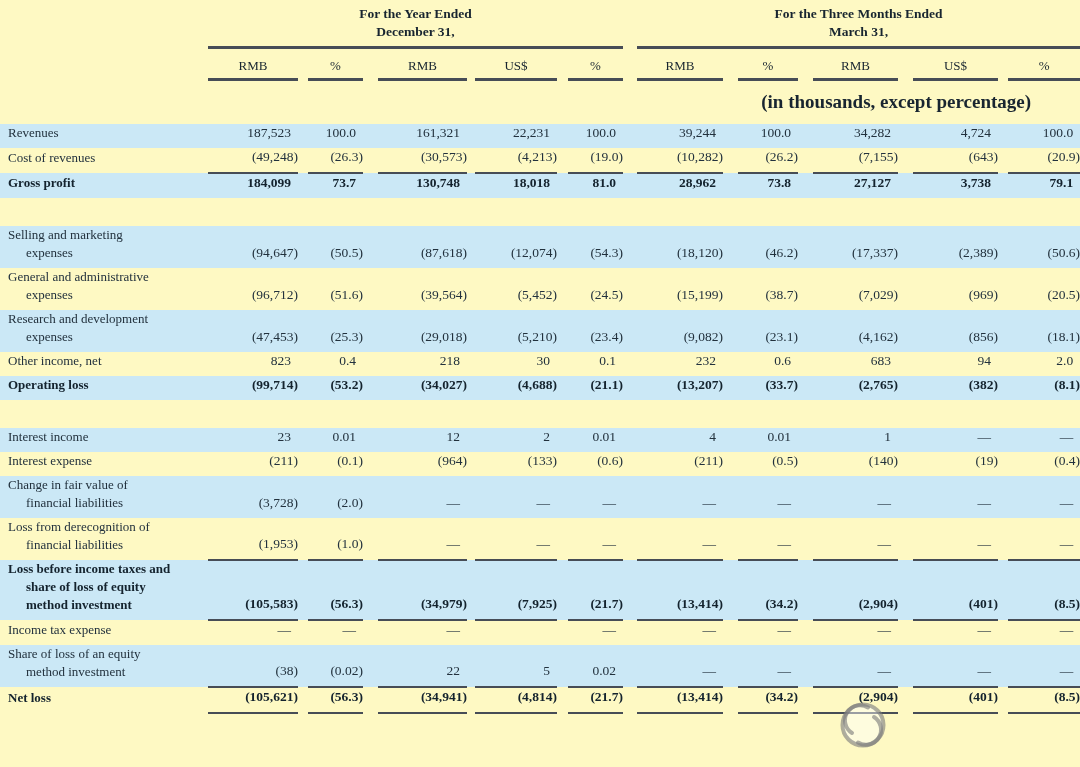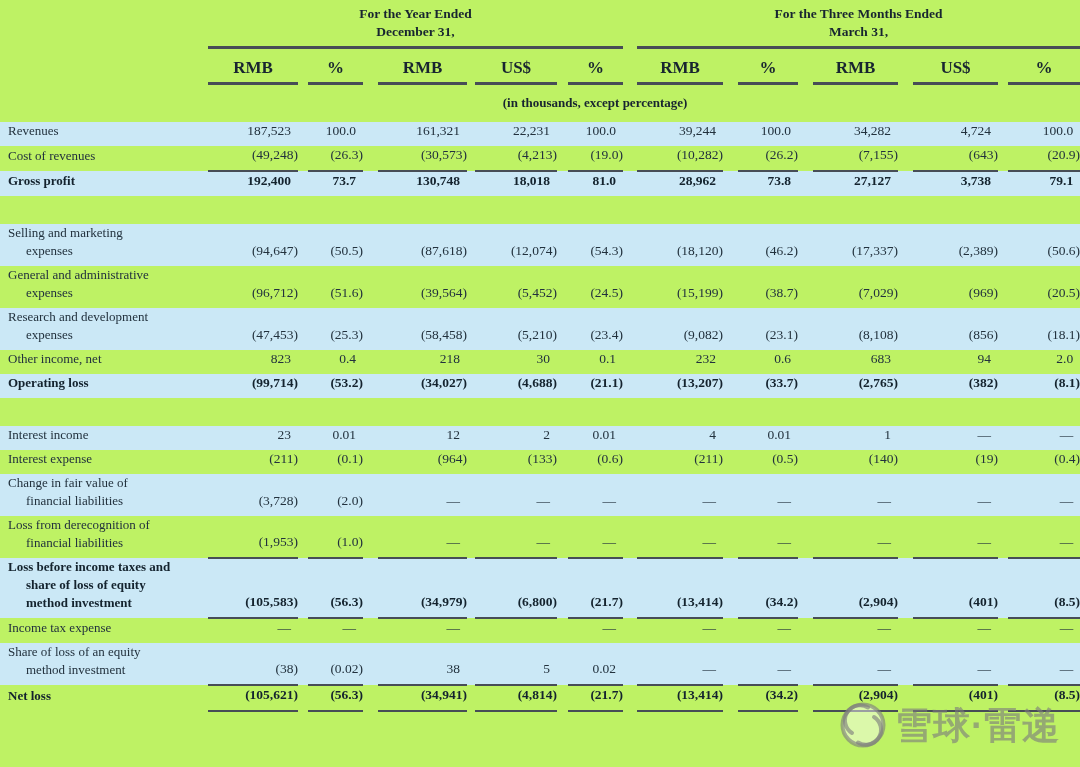--- a/index.html
+++ b/index.html
@@ -5,21 +5,21 @@
   :root{
     --blue:#cbe8f6;
     --txt:#22313d;
     --rule:#474d56;
   }
   html,body{margin:0;padding:0;background:#ffffff;}
   #screen{
     position:relative;
     width:1080px;height:767px;
     overflow:hidden;
-    background:#bef264;
+    background:#fef9c3;
     font-family:"Liberation Serif","DejaVu Serif",serif;
     color:var(--txt);
   }
   table.fin{
     width:1080px;
     table-layout:fixed;
     border-collapse:collapse;
     font-size:13.5px;
   }
   td,th{padding:0;margin:0;font-weight:normal;vertical-align:bottom;}
@@ -35,30 +35,30 @@
   }
   tr.h2 th.yr{
     text-align:center;
     font-weight:bold;
     font-size:13.5px;
     padding:9px 0 4px;
     color:#182530;
   }
   tr.h3 th.unit{
     text-align:center;
-    font-weight:bold;
-    font-size:17px;
+    font-weight:normal;
+    font-size:13px;
     padding:9px 0 4px;
     color:#182530;
   }
   .rule{border-bottom:3px solid var(--rule);}
   tr.h4 th.note{
-    text-align:center;
+    text-align:right;
     font-weight:bold;
-    font-size:13px;
+    font-size:19px;
     padding:10px 0 11px;
     position:relative;
     left:-49px;
     color:#182530;
   }
   
   tbody tr.blue{background:var(--blue);}
   tbody tr.bold td{font-weight:bold;color:#14232e;}
   tbody td{line-height:18px;padding-bottom:6px;}
   tbody td.lbl{
@@ -196,21 +196,21 @@
           <td class="num"><span class="neg">(26.2)</span></td>
           <td></td>
           <td class="num"><span class="neg">(7,155)</span></td>
           <td></td>
           <td class="num"><span class="neg">(643)</span></td>
           <td></td>
           <td class="num"><span class="neg">(20.9)</span></td>
         </tr>
         <tr class="blue bold lines1">
           <td class="lbl">Gross profit</td>
-          <td class="num"><span class="pos">192,400</span></td>
+          <td class="num"><span class="pos">184,099</span></td>
           <td></td>
           <td class="num"><span class="pos">73.7</span></td>
           <td></td>
           <td class="num"><span class="pos">130,748</span></td>
           <td></td>
           <td class="num"><span class="pos">18,018</span></td>
           <td></td>
           <td class="num"><span class="pos">81.0</span></td>
           <td></td>
           <td class="num"><span class="pos">28,962</span></td>
@@ -269,31 +269,31 @@
           <td class="num"><span class="neg">(969)</span></td>
           <td></td>
           <td class="num"><span class="neg">(20.5)</span></td>
         </tr>
         <tr class="blue lines2">
           <td class="lbl">Research and development<br>expenses</td>
           <td class="num"><span class="neg">(47,453)</span></td>
           <td></td>
           <td class="num"><span class="neg">(25.3)</span></td>
           <td></td>
-          <td class="num"><span class="neg">(58,458)</span></td>
+          <td class="num"><span class="neg">(29,018)</span></td>
           <td></td>
           <td class="num"><span class="neg">(5,210)</span></td>
           <td></td>
           <td class="num"><span class="neg">(23.4)</span></td>
           <td></td>
           <td class="num"><span class="neg">(9,082)</span></td>
           <td></td>
           <td class="num"><span class="neg">(23.1)</span></td>
           <td></td>
-          <td class="num"><span class="neg">(8,108)</span></td>
+          <td class="num"><span class="neg">(4,162)</span></td>
           <td></td>
           <td class="num"><span class="neg">(856)</span></td>
           <td></td>
           <td class="num"><span class="neg">(18.1)</span></td>
         </tr>
         <tr class="lines1">
           <td class="lbl">Other income, net</td>
           <td class="num"><span class="pos">823</span></td>
           <td></td>
           <td class="num"><span class="pos">0.4</span></td>
@@ -428,21 +428,21 @@
           <td class="num"><span class="pos">—</span></td>
         </tr>
         <tr class="blue bold uline lines3">
           <td class="lbl">Loss before income taxes and<br>share of loss of equity<br>method investment</td>
           <td class="num"><span class="neg">(105,583)</span></td>
           <td></td>
           <td class="num"><span class="neg">(56.3)</span></td>
           <td></td>
           <td class="num"><span class="neg">(34,979)</span></td>
           <td></td>
-          <td class="num"><span class="neg">(6,800)</span></td>
+          <td class="num"><span class="neg">(7,925)</span></td>
           <td></td>
           <td class="num"><span class="neg">(21.7)</span></td>
           <td></td>
           <td class="num"><span class="neg">(13,414)</span></td>
           <td></td>
           <td class="num"><span class="neg">(34.2)</span></td>
           <td></td>
           <td class="num"><span class="neg">(2,904)</span></td>
           <td></td>
           <td class="num"><span class="neg">(401)</span></td>
@@ -470,21 +470,21 @@
           <td class="num"><span class="pos">—</span></td>
           <td></td>
           <td class="num"><span class="pos">—</span></td>
         </tr>
         <tr class="blue uline lines2">
           <td class="lbl">Share of loss of an equity<br>method investment</td>
           <td class="num"><span class="neg">(38)</span></td>
           <td></td>
           <td class="num"><span class="neg">(0.02)</span></td>
           <td></td>
-          <td class="num"><span class="pos">38</span></td>
+          <td class="num"><span class="pos">22</span></td>
           <td></td>
           <td class="num"><span class="pos">5</span></td>
           <td></td>
           <td class="num"><span class="pos">0.02</span></td>
           <td></td>
           <td class="num"><span class="pos">—</span></td>
           <td></td>
           <td class="num"><span class="pos">—</span></td>
           <td></td>
           <td class="num"><span class="pos">—</span></td>
@@ -517,15 +517,14 @@
         </tr>
       </tbody>
   </table>
 
   <div id="watermark">
     <svg width="50" height="50" viewBox="0 0 50 50">
       <circle cx="25" cy="25" r="20.5" fill="rgba(255,255,255,0.45)" stroke="rgba(125,125,125,0.62)" stroke-width="4"></circle>
       <path d="M 14 33 A 14.5 14.5 0 0 1 30 7.5" fill="none" stroke="rgba(125,125,125,0.62)" stroke-width="4" stroke-linecap="round"></path>
       <path d="M 36 17 A 14.5 14.5 0 0 1 20 42.5" fill="none" stroke="rgba(125,125,125,0.62)" stroke-width="4" stroke-linecap="round"></path>
     </svg>
-    <span class="wm-text">雪球·雷递</span>
   </div>
 </div>
 
 </body></html>

